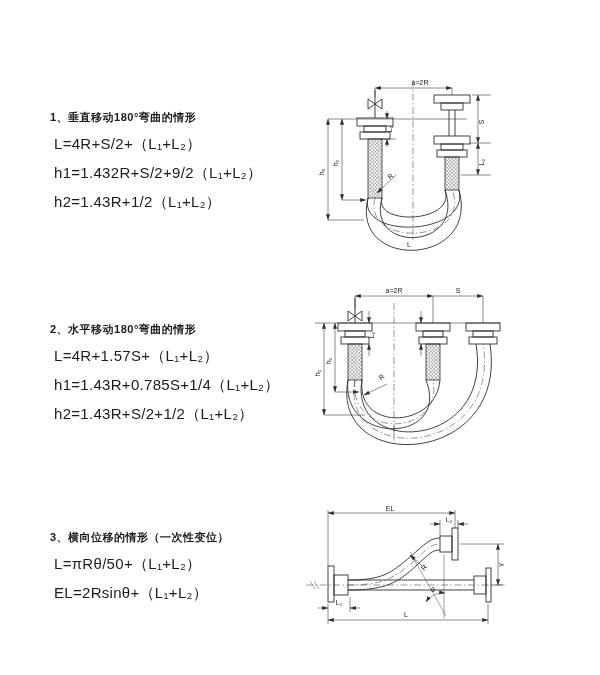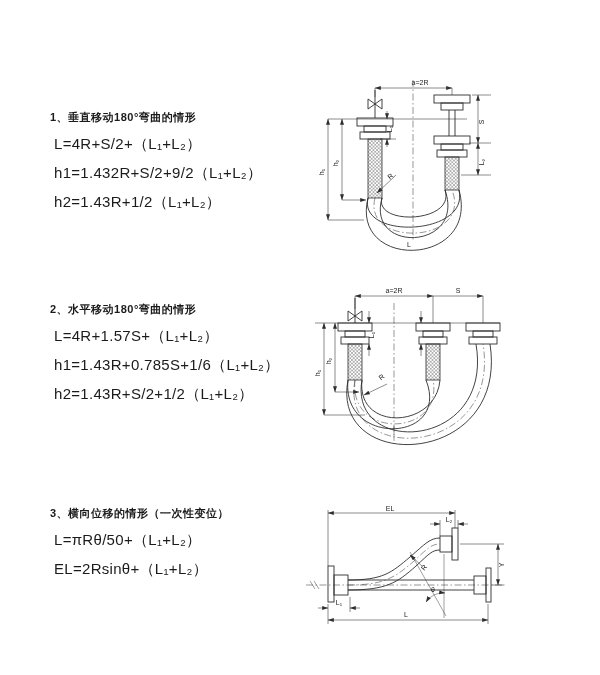--- a/index.html
+++ b/index.html
@@ -122,24 +122,24 @@
     </g>
 
     <g>
       <line class="d" x1="96" y1="109" x2="77" y2="127" marker-end="url(#m1)"></line>
       <text transform="rotate(-40 92 112)" x="92" y="112" text-anchor="middle" font-size="8">R</text>
     </g>
 
     <text x="109" y="181" text-anchor="middle" font-size="13">L</text>
   </svg>
 
-  <section class="sec" style="top:296px">
+  <section class="sec" style="top:316px">
     <h2>2、水平移动180°弯曲的情形</h2>
     <div class="formula">L=4R+1.57S+（L₁+L₂）</div>
-    <div class="formula">h1=1.43R+0.785S+1/6（L₁+L₂）</div>
+    <div class="formula">h1=1.43R+0.785S+1/4（L₁+L₂）</div>
     <div class="formula">h2=1.43R+S/2+1/2（L₁+L₂）</div>
   </section>
 
   <svg class="diag" style="left:303px;top:283px" width="265" height="170" viewBox="0 0 265 170">
     <defs>
       <marker id="m2" markerUnits="userSpaceOnUse" markerWidth="7" markerHeight="5" refX="5.8" refY="2" orient="auto-start-reverse">
         <path d="M0,0 L6,2 L0,4 Z" fill="#2e2e2e"></path>
       </marker>
       <pattern id="bp2" width="3.5" height="3.5" patternUnits="userSpaceOnUse">
         <line x1="0" y1="0" x2="3.5" y2="3.5" stroke="#6f6f6f" stroke-width="0.5"></line>
@@ -210,21 +210,21 @@
       <line class="d" x1="118" y1="28" x2="118" y2="40" marker-end="url(#m2)"></line>
       <line class="d" x1="118" y1="73" x2="118" y2="61" marker-end="url(#m2)"></line>
     </g>
 
     <g>
       <line class="d" x1="84" y1="101" x2="61" y2="112" marker-end="url(#m2)"></line>
       <text transform="rotate(-38 80 96)" x="80" y="96" text-anchor="middle" font-size="8">R</text>
     </g>
   </svg>
 
-  <section class="sec" style="top:500px">
+  <section class="sec" style="top:524px">
     <h2>3、横向位移的情形（一次性变位）</h2>
     <div class="formula">L=πRθ/50+（L₁+L₂）</div>
     <div class="formula">EL=2Rsinθ+（L₁+L₂）</div>
   </section>
 
   <svg class="diag" style="left:298px;top:502px" width="215" height="155" viewBox="0 0 215 155">
     <defs>
       <marker id="m3" markerUnits="userSpaceOnUse" markerWidth="7" markerHeight="5" refX="5.8" refY="2" orient="auto-start-reverse">
         <path d="M0,0 L6,2 L0,4 Z" fill="#2e2e2e"></path>
       </marker>

